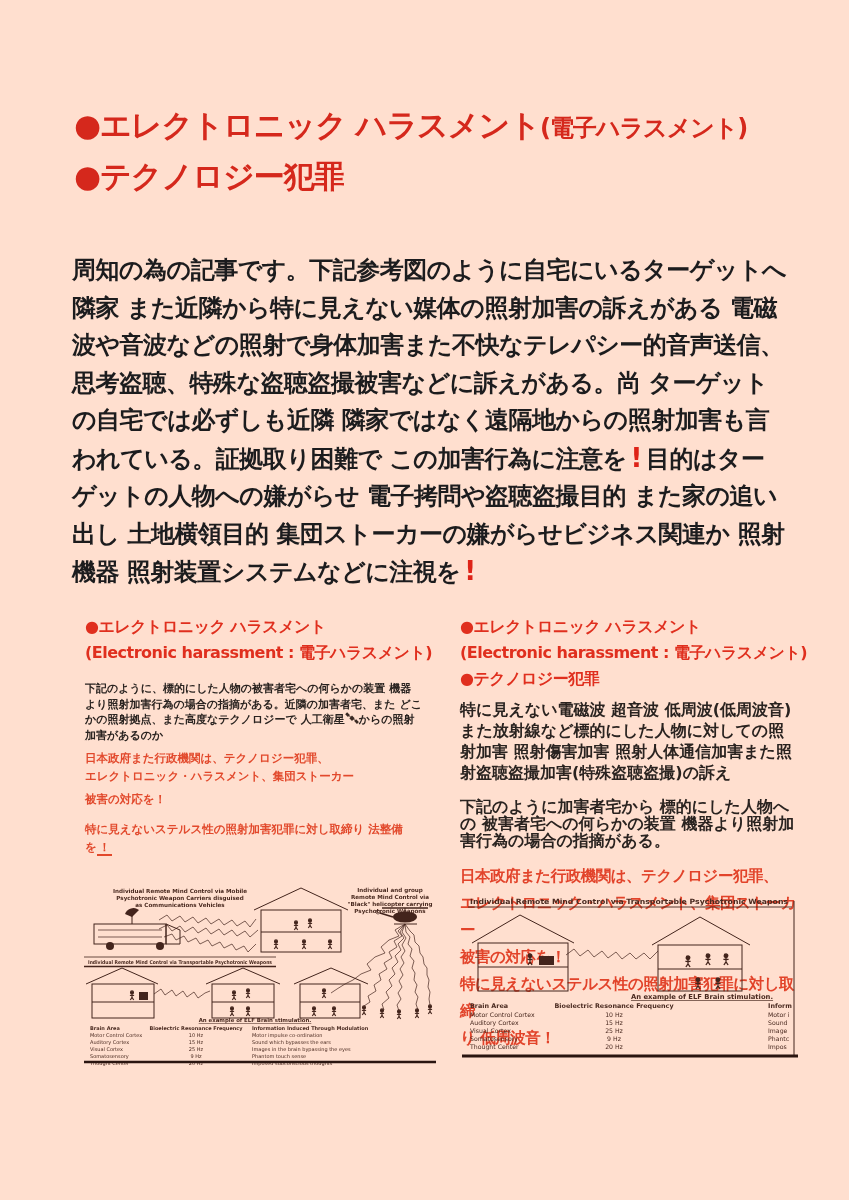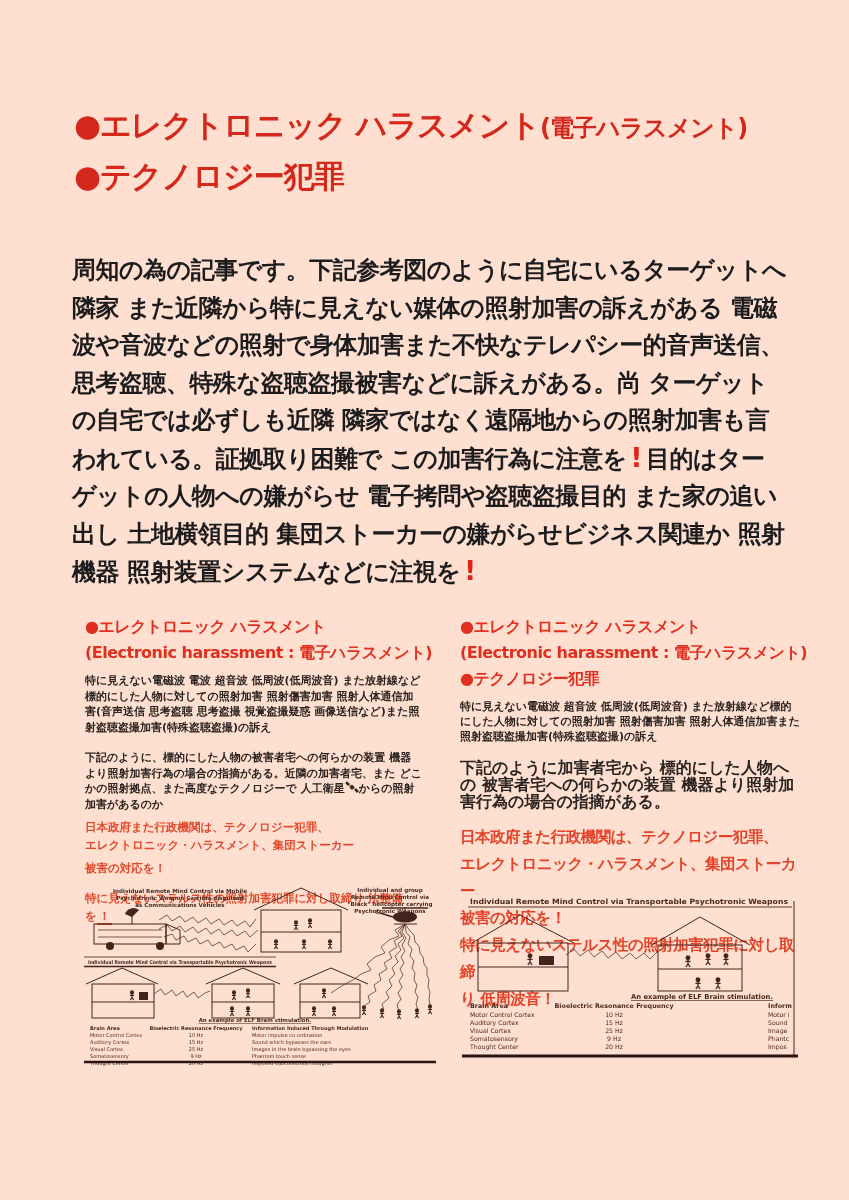--- a/index.html
+++ b/index.html
@@ -51,42 +51,41 @@
 <div class="title-block">
   <div class="t1"><span>●エレクトロニック ハラスメント</span><span class="t1sub">(電子ハラスメント)</span></div>
   <div class="t2">●テクノロジー犯罪</div>
 </div>
 
 <div class="intro"><span>周知の為の記事です。下記参考図のように自宅にいるターゲットへ隣家 また近隣から特に見えない媒体の照射加害の訴えがある 電磁波や音波などの照射で身体加害また不快なテレパシー的音声送信、思考盗聴、特殊な盗聴盗撮被害などに訴えがある。尚 ターゲットの自宅では必ずしも近隣 隣家ではなく遠隔地からの照射加害も言われている。証拠取り困難で この加害行為に注意を</span><span class="excl">!</span><span>目的はターゲットの人物への嫌がらせ 電子拷問や盗聴盗撮目的 また家の追い出し 土地横領目的 集団ストーカーの嫌がらせビジネス関連か 照射機器 照射装置システムなどに注視を</span><span class="excl">!</span></div>
 
 <div class="col col-left">
   <div class="col-h">●エレクトロニック ハラスメント</div>
   <div class="col-h">(Electronic harassment : 電子ハラスメント)</div>
-  <div class="col-body">特に見えない電磁波 電波 超音波 低周波(低周波音) また放射線など標的にした人物に対しての照射加害 照射傷害加害 照射人体通信加害(音声送信 思考盗聴 思考盗撮 視覚盗撮疑惑 画像送信など)また照射盗聴盗撮加害(特殊盗聴盗撮)の訴え</div>
   <div class="col-body col-body2">
     <span>下記のように、標的にした人物の被害者宅への何らかの装置 機器より照射加害行為の場合の指摘がある。近隣の加害者宅、また どこかの照射拠点、また高度なテクノロジーで 人工衛星</span><span class="sat-icon"><svg viewBox="0 0 16 14" width="14" height="12">
           <g fill="#3a2a24">
             <rect x="6" y="5" width="4.4" height="4.4" transform="rotate(45 8 7)"></rect>
             <rect x="0.5" y="1.5" width="4.6" height="3.2" transform="rotate(45 2.8 3.1)"></rect>
             <rect x="11" y="9.5" width="4.6" height="3.2" transform="rotate(45 13.3 11.1)"></rect>
             <line x1="4" y1="4" x2="12" y2="10" stroke="#3a2a24" stroke-width="1"></line>
           </g>
         </svg></span><span>からの照射加害があるのか</span>
   </div>
   <div class="red-small red-small-block">日本政府また行政機関は、テクノロジー犯罪、</div>
   <div class="red-small">エレクトロニック・ハラスメント、集団ストーカー</div>
   <div class="red-small red-small-gap">被害の対応を！</div>
   <div class="red-small red-underline-line"><span>特に見えないステルス性の照射加害犯罪に対し取締り 法整備を</span><span class="u-excl">！</span></div>
 </div>
 
 <div class="col col-right">
   <div class="col-h">●エレクトロニック ハラスメント</div>
   <div class="col-h">(Electronic harassment : 電子ハラスメント)</div>
   <div class="col-h">●テクノロジー犯罪</div>
-  <div class="col-body" style="font-size:11px;line-height:15px;">特に見えない電磁波 超音波 低周波(低周波音) また放射線など標的にした人物に対しての照射加害 照射傷害加害 照射人体通信加害また照射盗聴盗撮加害(特殊盗聴盗撮)の訴え</div>
+  <div class="col-body" style="font-size:16px;line-height:21px;">特に見えない電磁波 超音波 低周波(低周波音) また放射線など標的にした人物に対しての照射加害 照射傷害加害 照射人体通信加害また照射盗聴盗撮加害(特殊盗聴盗撮)の訴え</div>
   <div class="col-body col-body2" style="font-size:16px;line-height:17px;">下記のように加害者宅から 標的にした人物への 被害者宅への何らかの装置 機器より照射加害行為の場合の指摘がある。</div>
   <div class="red-big">
     <div>日本政府また行政機関は、テクノロジー犯罪、</div>
     <div>エレクトロニック・ハラスメント、集団ストーカー</div>
     <div>被害の対応を！</div>
     <div class="gap">特に見えないステルス性の照射加害犯罪に対し取締</div>
     <div>り 低周波音！</div>
   </div>
 </div>
 

